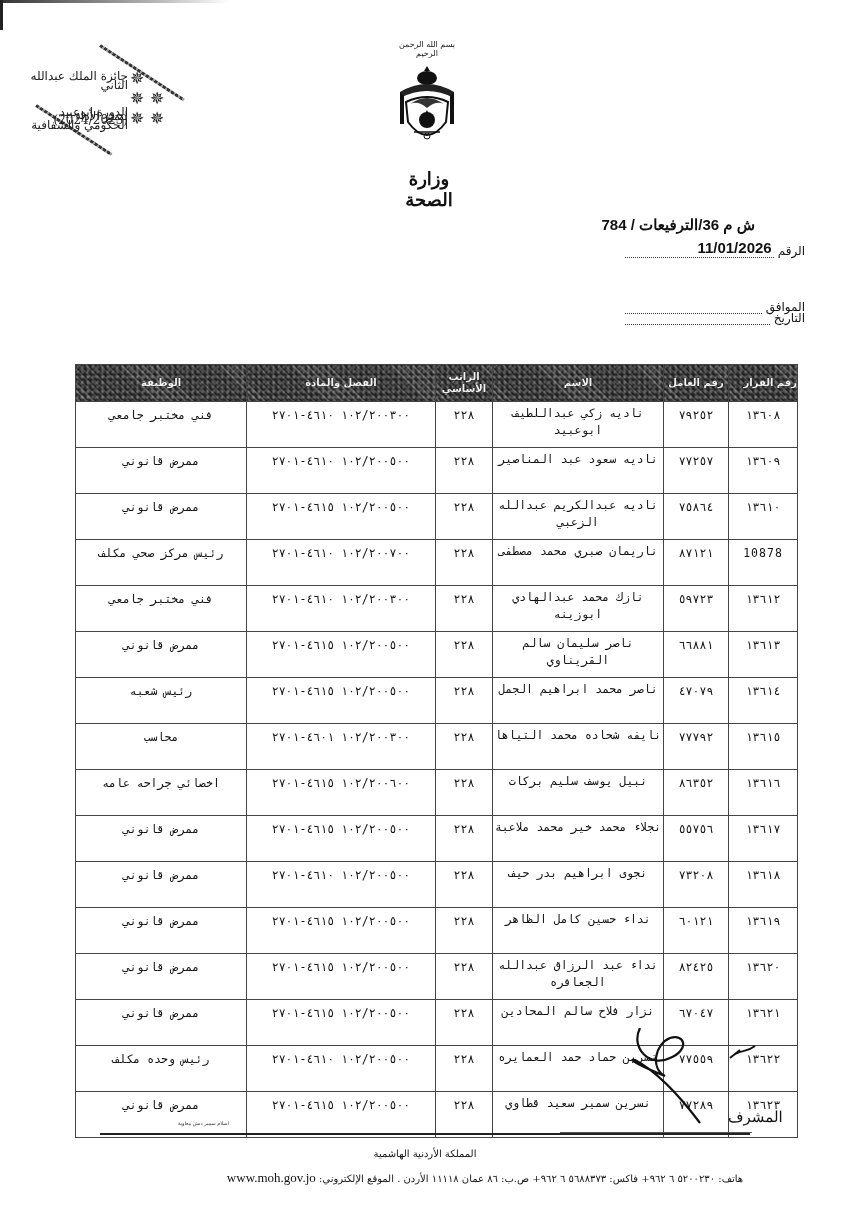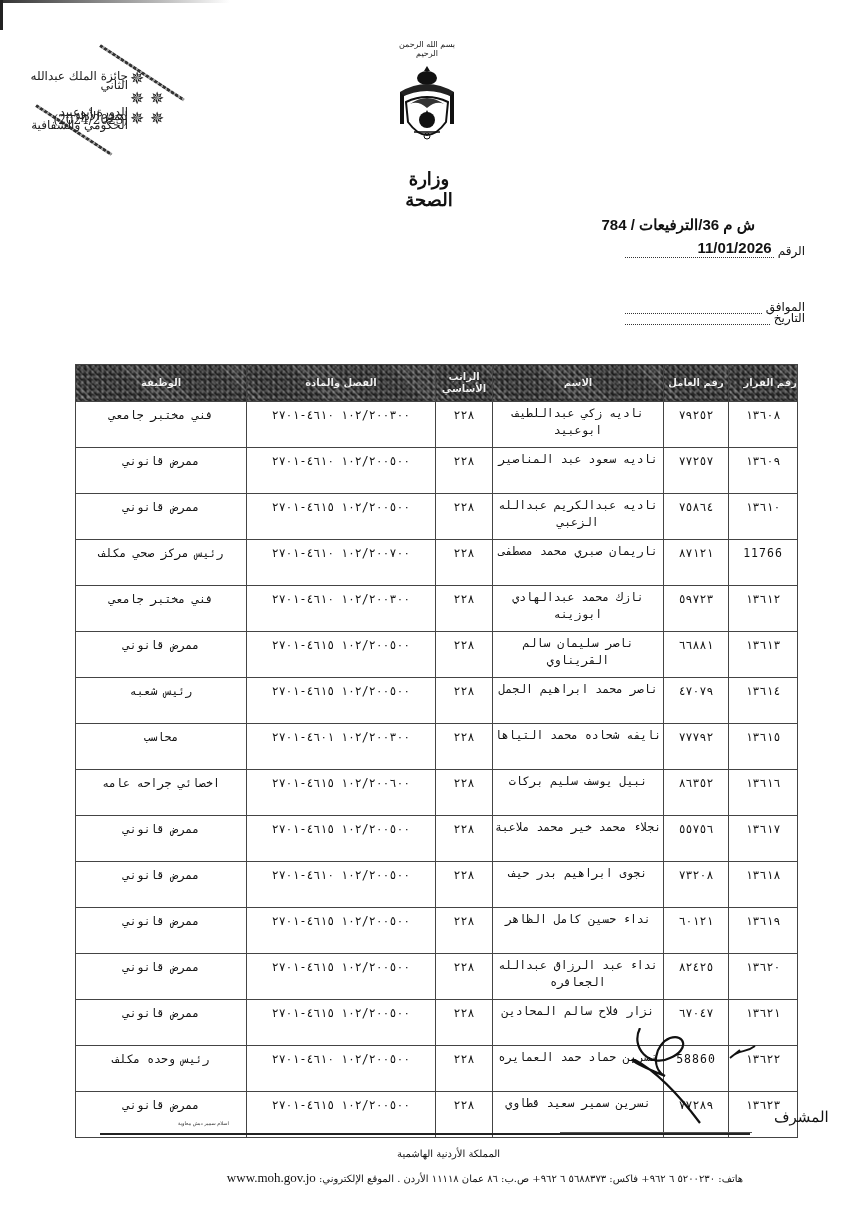--- a/index.html
+++ b/index.html
@@ -40,27 +40,27 @@
     background-size: 5px 5px, 7px 7px, auto; text-shadow:0 0 1px #000; }
   table.grid td { height:39px; padding:0; vertical-align:top; font-family:"DejaVu Sans Mono", monospace; font-size:11.5px; }
   .c-serial { width:68px;text-align:right; } .c-emp { width:64px;text-align:center; } .c-name { width:170px; } .c-sal { width:56px; } .c-chap { width:188px; } .c-job { width:auto; }
   td.num { text-align:center; padding-top:6px !important; letter-spacing:1px; }
   td.name { text-align:center; line-height:17px; padding-top:3px !important; letter-spacing:1.5px; font-family:"DejaVu Sans", sans-serif; font-size:12px; }
   td.chap { text-align:center; padding-top:6px !important; direction:ltr; letter-spacing:0.5px; }
   td.job { text-align:center; padding-top:6px !important; font-family:"DejaVu Sans", sans-serif; font-size:12px; letter-spacing:1.5px; }
 
   
   .signature { position:absolute; left:630px; top:1028px; }
-  .sig-label { position:absolute; left:728px; top:1108px; font-family:"DejaVu Serif", serif; font-size:15px; direction:rtl;margin-left:46px; }
+  .sig-label { position:absolute; left:728px; top:1108px; font-family:"DejaVu Serif", serif; font-size:15px; direction:rtl; }
   .sig-line { position:absolute; left:560px; top:1132px; width:192px; height:1px; background:#555; }
 
   
   .typist { position:absolute; left:178px; top:1120px; font-size:5px; direction:rtl; color:#333; }
   .footer-rule { position:absolute; left:100px; top:1133px; width:650px; height:2px; background:#222; }
-  .kingdom { position:absolute; left:350px; top:1148px; width:150px; font-family:"DejaVu Serif", serif; font-size:10px; direction:rtl; }
+  .kingdom { position:absolute; left:350px; top:1148px; width:150px; text-align:center; font-family:"DejaVu Serif", serif; font-size:10px; direction:rtl; }
   .contact { position:absolute; left:140px; top:1170px; width:690px; text-align:center; font-family:"DejaVu Serif", serif; font-size:10px; direction:rtl; white-space:nowrap; }
   .contact .web { font-family:"Liberation Serif", serif; font-size:13px; }
 </style>
 </head>
 <body>
 
 <div class="scan-edge-top"></div>
 <div class="scan-edge-left"></div>
 
 <div class="award">
@@ -146,21 +146,21 @@
   <tr>
     <td class="num">١٣٦١٠</td>
     <td class="num">٧٥٨٦٤</td>
     <td class="name">ناديه عبدالكريم عبدالله الزعبي</td>
     <td class="num">٢٢٨</td>
     <td class="chap">١٠٢/٢٠٠٥٠٠  ٤٦١٥-٢٧٠١</td>
     <td class="job">ممرض قانوني</td>
   </tr>
 
   <tr>
-    <td class="num">11766</td>
+    <td class="num">10878</td>
     <td class="num">٨٧١٢١</td>
     <td class="name">ناريمان صبري محمد مصطفى</td>
     <td class="num">٢٢٨</td>
     <td class="chap">١٠٢/٢٠٠٧٠٠  ٤٦١٠-٢٧٠١</td>
     <td class="job">رئيس مركز صحي مكلف</td>
   </tr>
 
   <tr>
     <td class="num">١٣٦١٢</td>
     <td class="num">٥٩٧٢٣</td>
@@ -246,21 +246,21 @@
     <td class="num">١٣٦٢١</td>
     <td class="num">٦٧٠٤٧</td>
     <td class="name">نزار فلاح سالم المحادين</td>
     <td class="num">٢٢٨</td>
     <td class="chap">١٠٢/٢٠٠٥٠٠  ٤٦١٥-٢٧٠١</td>
     <td class="job">ممرض قانوني</td>
   </tr>
 
   <tr>
     <td class="num">١٣٦٢٢</td>
-    <td class="num">58860</td>
+    <td class="num">٧٧٥٥٩</td>
     <td class="name">نسرين حماد حمد العمايره</td>
     <td class="num">٢٢٨</td>
     <td class="chap">١٠٢/٢٠٠٥٠٠  ٤٦١٠-٢٧٠١</td>
     <td class="job">رئيس وحده مكلف</td>
   </tr>
 
   <tr>
     <td class="num">١٣٦٢٣</td>
     <td class="num">٧٧٢٨٩</td>
     <td class="name">نسرين سمير سعيد قطاوي</td>

